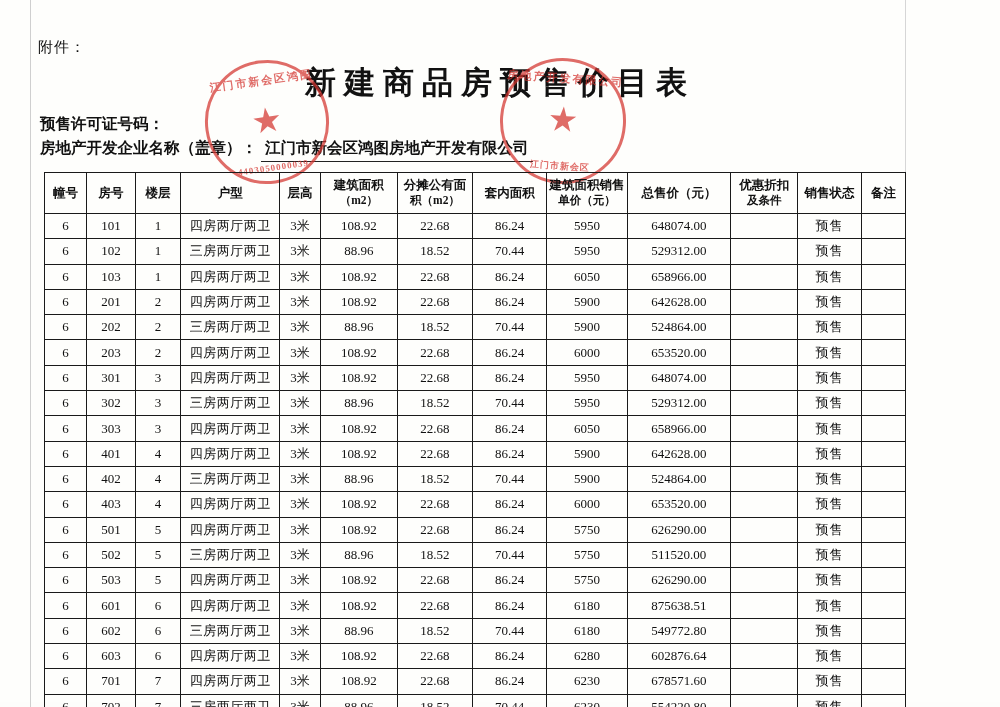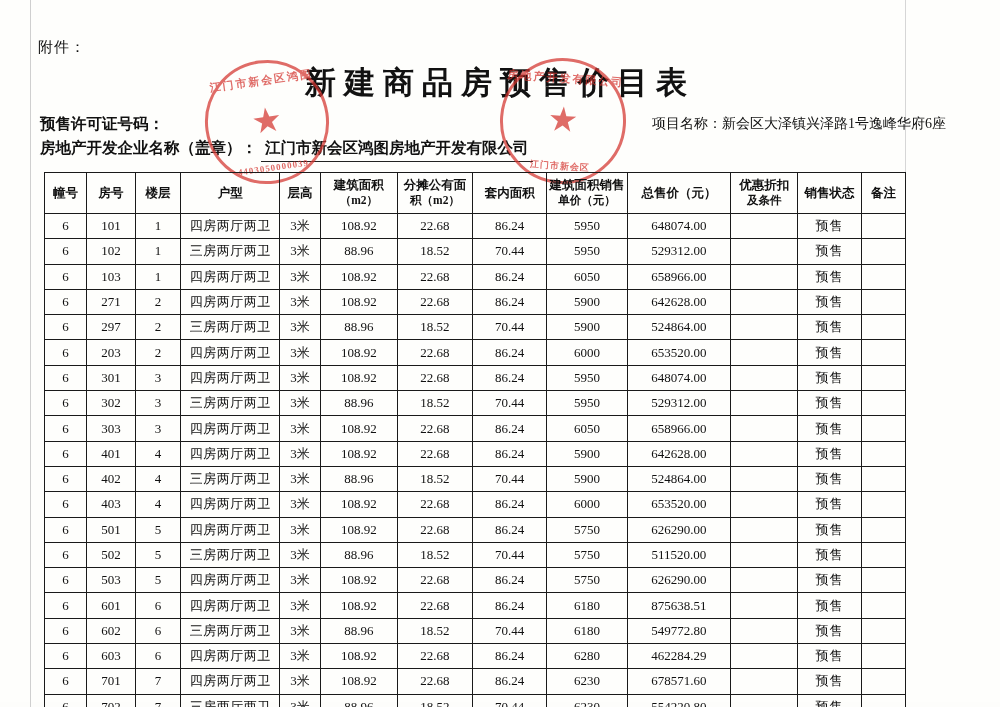--- a/index.html
+++ b/index.html
@@ -207,23 +207,20 @@
       <div class="meta-row">
         <span class="meta-label">预售许可证号码：</span>
         <span class="meta-value"></span>
       </div>
       <div class="meta-row">
         <span class="meta-label">房地产开发企业名称（盖章）：</span>
         <span class="meta-value company-name">江门市新会区鸿图房地产开发有限公司</span>
       </div>
     </div>
     <div class="meta-right">
-      <div>
-        <span>项目名称：</span><span>新会区大泽镇兴泽路1号逸峰华府6座</span>
-      </div>
     </div>
   </div>
 
   <div class="seal seal-1">
     <div class="arc-top">江门市新会区鸿图</div>
     <div class="star">★</div>
     <div class="arc-bottom">4403050000039</div>
   </div>
   <div class="seal seal-2">
     <div class="arc-top">房地产开发有限公司</div>
@@ -317,36 +314,36 @@
           <td>22.68</td>
           <td>86.24</td>
           <td>6050</td>
           <td>658966.00</td>
           <td></td>
           <td class="status-cell">预售</td>
           <td></td>
         </tr>
         <tr>
           <td>6</td>
-          <td>271</td>
+          <td>201</td>
           <td>2</td>
           <td class="type-cell">四房两厅两卫</td>
           <td>3米</td>
           <td>108.92</td>
           <td>22.68</td>
           <td>86.24</td>
           <td>5900</td>
           <td>642628.00</td>
           <td></td>
           <td class="status-cell">预售</td>
           <td></td>
         </tr>
         <tr>
           <td>6</td>
-          <td>297</td>
+          <td>202</td>
           <td>2</td>
           <td class="type-cell">三房两厅两卫</td>
           <td>3米</td>
           <td>88.96</td>
           <td>18.52</td>
           <td>70.44</td>
           <td>5900</td>
           <td>524864.00</td>
           <td></td>
           <td class="status-cell">预售</td>
@@ -535,21 +532,21 @@
         <tr>
           <td>6</td>
           <td>603</td>
           <td>6</td>
           <td class="type-cell">四房两厅两卫</td>
           <td>3米</td>
           <td>108.92</td>
           <td>22.68</td>
           <td>86.24</td>
           <td>6280</td>
-          <td>462284.29</td>
+          <td>602876.64</td>
           <td></td>
           <td class="status-cell">预售</td>
           <td></td>
         </tr>
         <tr>
           <td>6</td>
           <td>701</td>
           <td>7</td>
           <td class="type-cell">四房两厅两卫</td>
           <td>3米</td>

